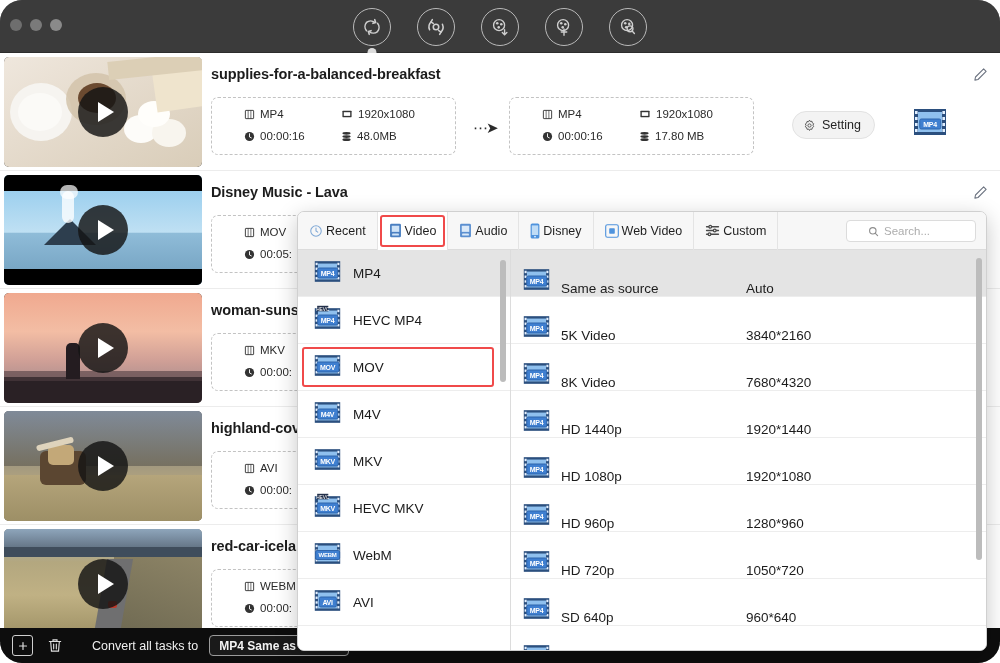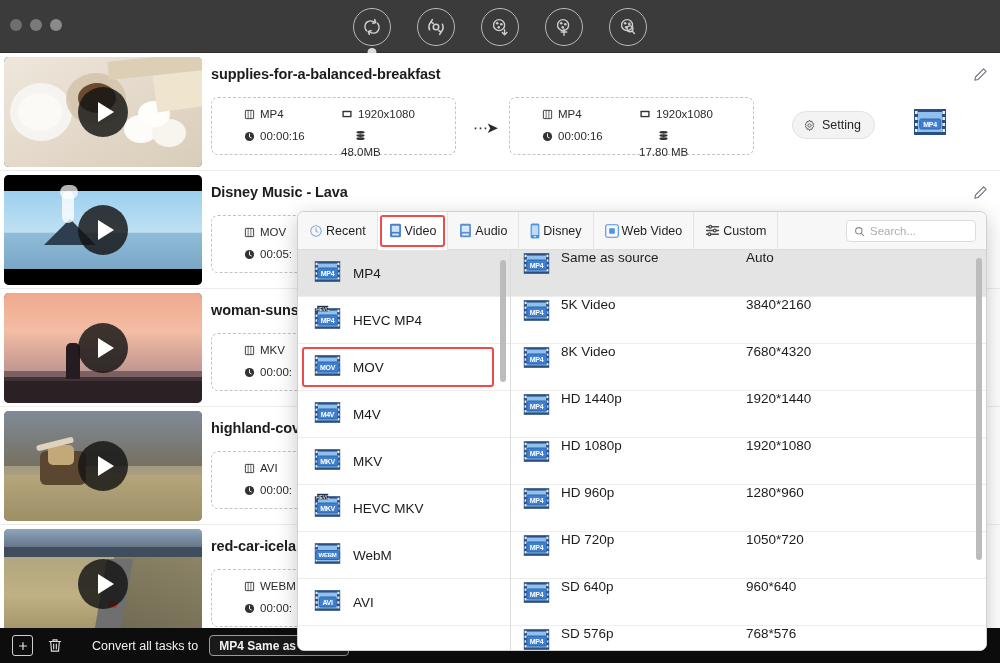--- a/index.html
+++ b/index.html
@@ -2,21 +2,21 @@
 <html><head>
 <meta charset="utf-8">
 <style>
   * { box-sizing: border-box; margin:0; padding:0; }
   html,body { width:1000px; height:663px; overflow:hidden; }
   body {
     font-family: "Liberation Sans", sans-serif;
     background:#ffffff;
     -webkit-font-smoothing: antialiased;
   }
-  #app { position:relative; width:1000px; height:663px; overflow:hidden; background:#737373; }
+  #app { position:relative; width:1000px; height:663px; overflow:hidden; background:#737373;border-radius:22px; }
 
   
   .titlebar{
     position:absolute; left:0; top:0; width:1000px; height:53px;
     background:#3b3b3b;
     border-bottom:1px solid #2d2d2d;
   }
   .traffic{ position:absolute; left:10px; top:19px; display:flex; gap:8px; }
   .tl{ width:12px; height:12px; border-radius:50%; background:#6e6e6e; }
   .tl.b{ background:#7a7a7a; }
@@ -68,21 +68,21 @@
   .infobox{
     position:absolute; top:44px; height:58px;
     border:1.4px dashed #c3c3c3; border-radius:7px;
   }
   .infobox.src{ left:0; width:245px; }
   .infobox.dst{ left:298px; width:245px; }
   .ib-cell{ position:absolute; font-size:11.5px; color:#2b2b2b; display:flex; align-items:center; gap:5px; white-space:nowrap;}
   .ib-c1{ left:32px; top:10px; }
   .ib-c2{ left:32px; top:32px; }
   .ib-c3{ left:129px; top:10px; }
-  .ib-c4{ left:129px; top:32px;flex-direction:column; }
+  .ib-c4{ left:129px; top:32px; }
   .arrowbox{ position:absolute; left:262px; top:66px; font-size:15px; color:#2b2b2b; letter-spacing:-2px;}
 
   .setting-btn{
     position:absolute; left:581px; top:58px; height:28px; padding:0 13px 0 10px;
     background:#f3f3f3; border:1px solid #e2e2e2; border-radius:14px;
     display:flex; align-items:center; gap:6px;
     font-size:12.5px; color:#242424;
   }
   .fmt-badge{ position:absolute; left:702px; top:52px; }
 
@@ -127,21 +127,21 @@
   }
   .ptab.selected{ background:#fff;justify-content:space-between; }
   .ptab.redbox{ }
   .ptab.redbox::after{
     content:""; position:absolute; left:2px; top:3px; right:2px; bottom:3px;
     border:2.2px solid #f04a4a; border-radius:3px; pointer-events:none;
   }
   .searchwrap{ position:absolute; right:10px; top:8px; width:130px; height:22px; }
   .searchbox{
     width:130px;height:22px;background:#fff;border:1px solid #dcdcdc;border-radius:4px;
-    display:flex;align-items:center;gap:5px;padding-left:7px;font-size:11.5px;color:#adadad;
+    display:flex;align-items:center;gap:5px;padding-left:21px;font-size:11.5px;color:#adadad;
   }
 
   .panel-body{ position:absolute; left:0; top:38px; width:690px; bottom:0; display:flex; }
   .fmtlist{
     width:213px; height:100%; border-right:1px solid #dcdcdc; position:relative;
     overflow:hidden; background:#fff;
   }
   .fmtitem{
     height:47px; border-bottom:1px solid #ededed;
     display:flex; align-items:center; gap:12px; padding-left:16px;
@@ -149,21 +149,21 @@
   }
   .fmtitem.sel{ background:#e4e4e4; }
   .fmtitem.redbox::after{
     content:""; position:absolute; left:4px; top:3px; width:188px; bottom:3px;
     border:2.2px solid #f04a4a; border-radius:3px; pointer-events:none;
   }
 
   .reslist{ flex:1; height:100%; position:relative; overflow:hidden; background:#fff; }
   .resitem{
     height:47px; border-bottom:1px solid #ededed;
-    display:flex; align-items:flex-start; padding-left:12px;
+    display:flex; align-items:flex-end; padding-left:12px;
     font-size:13.5px; color:#1c1c1c; position:relative;
   }
   .resitem.sel{ background:#e4e4e4; }
   .resitem .rlabel{ margin-left:11px; width:185px; }
   .resitem .rval{ color:#1c1c1c; }
 
   .vscroll{ position:absolute; width:6px; border-radius:3px; background:#bcbcbc; }
 
   
   .art{ position:absolute; inset:0; }

